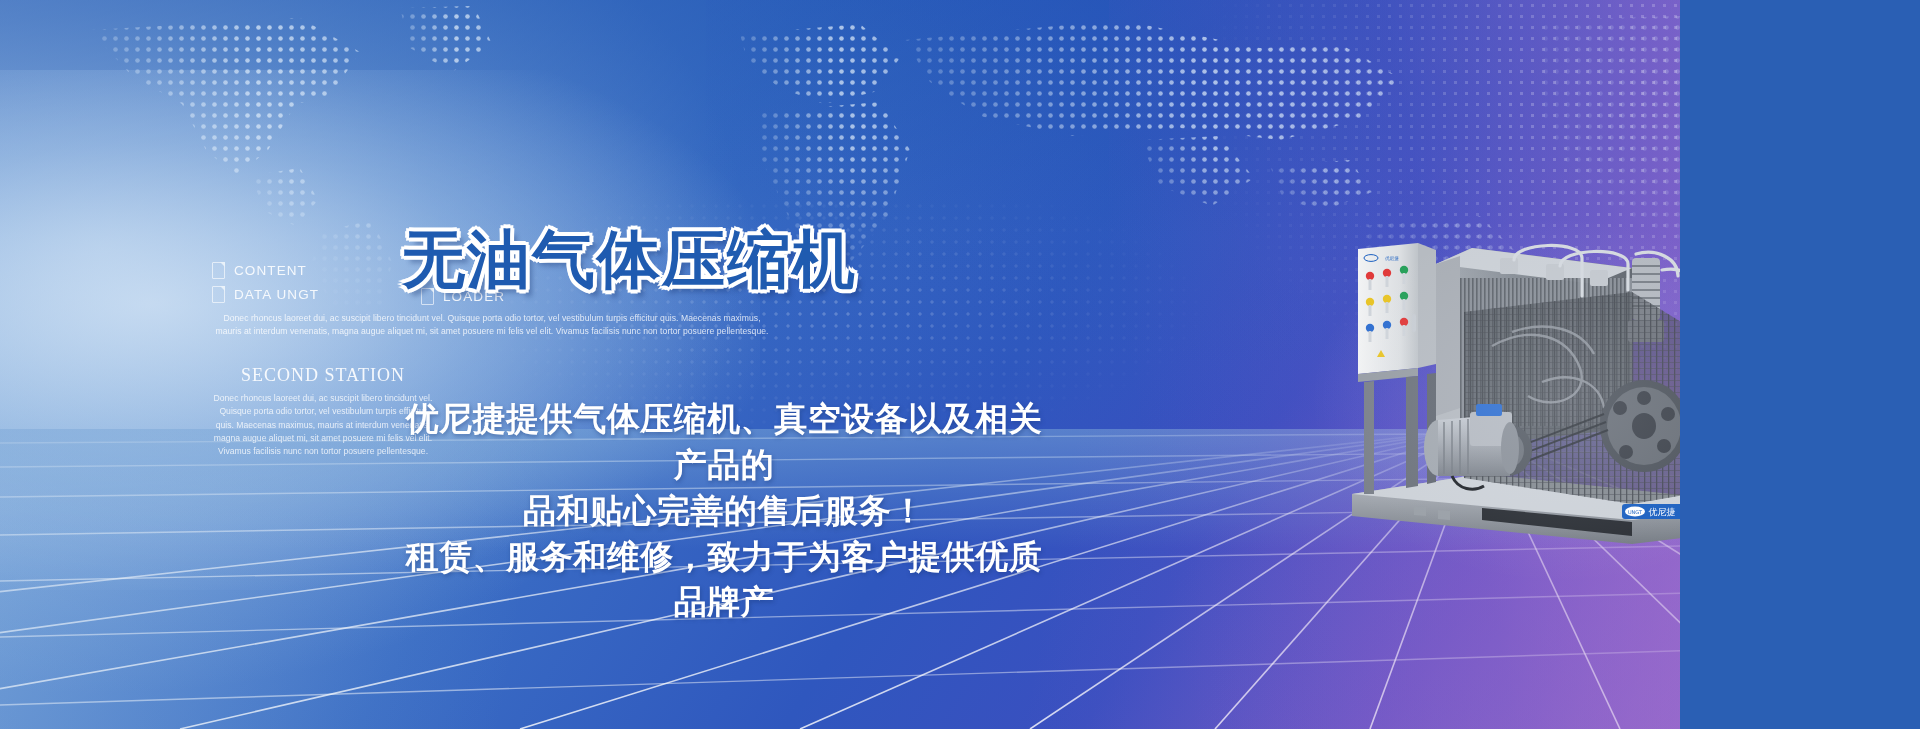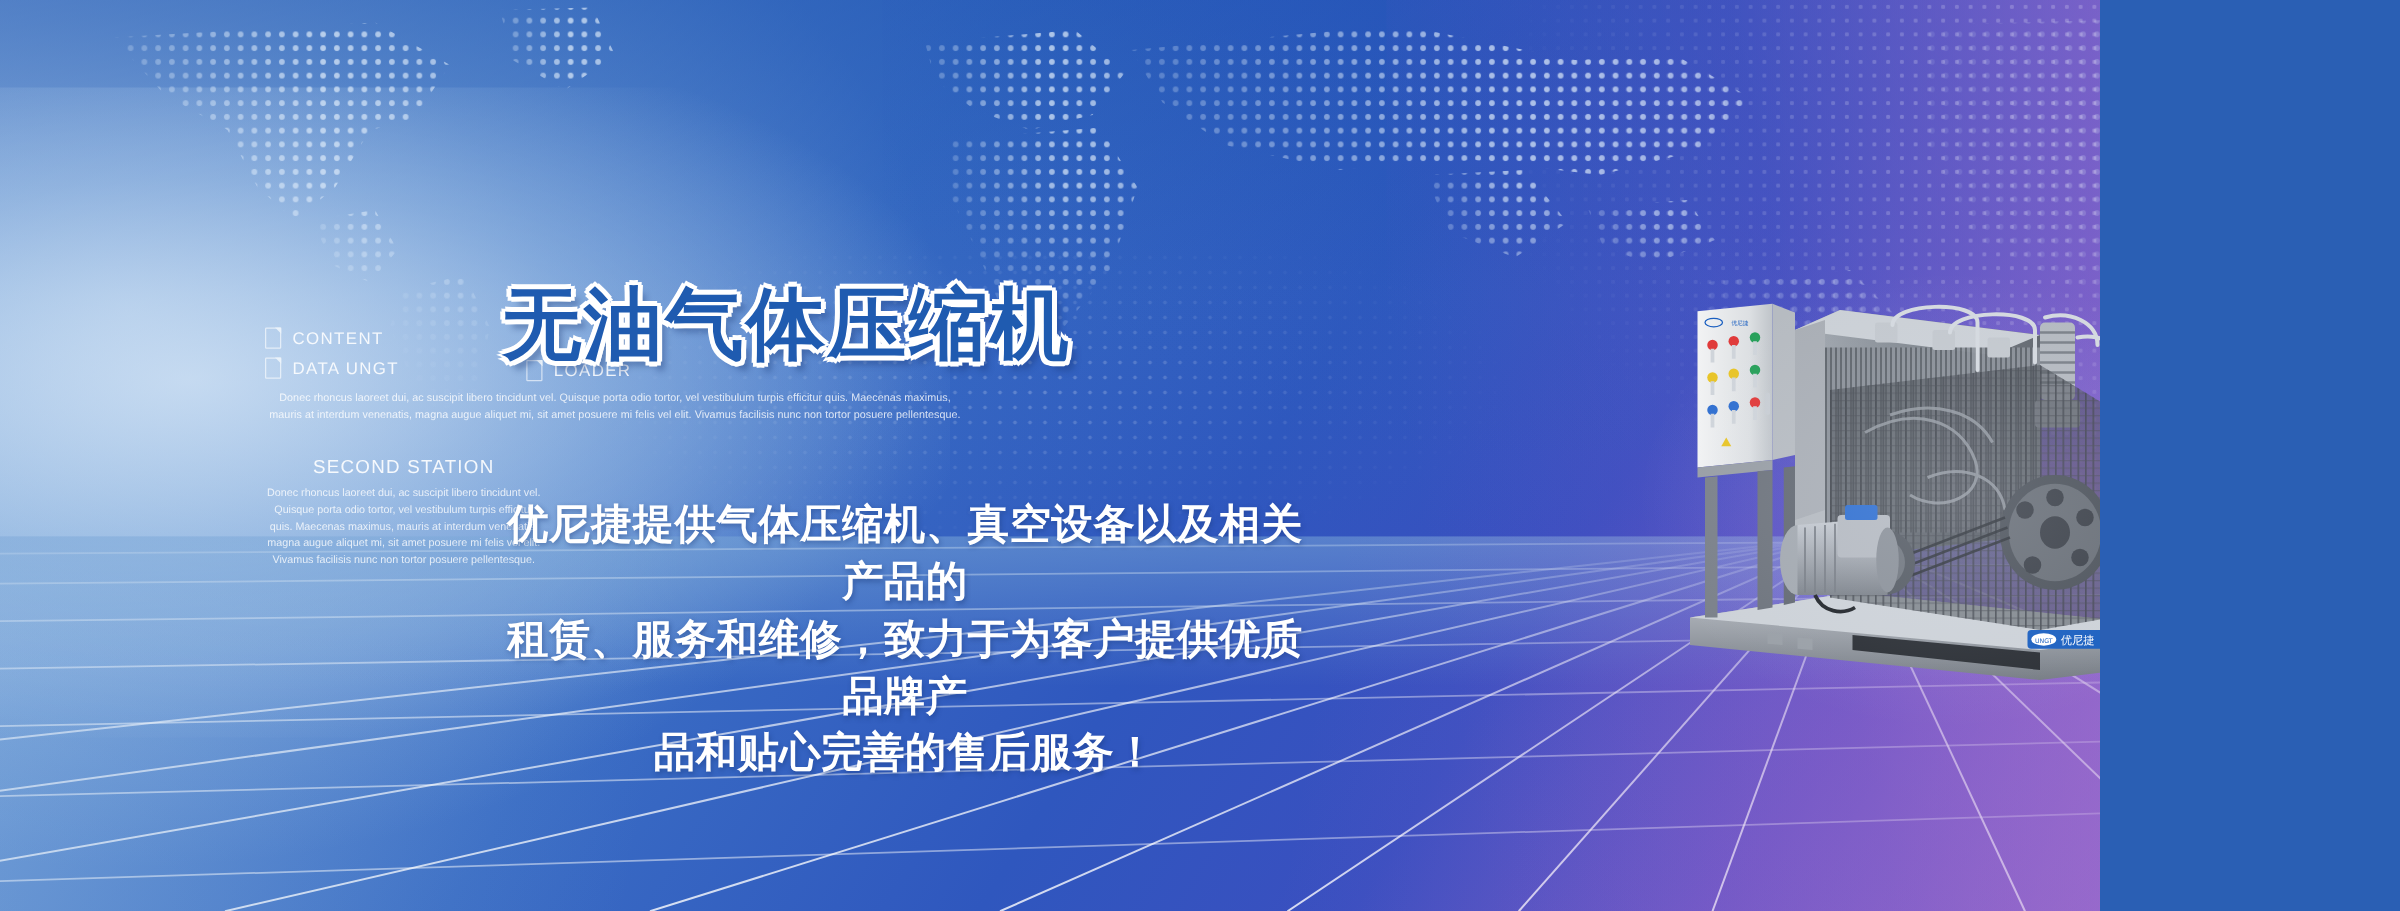--- a/index.html
+++ b/index.html
@@ -124,24 +124,25 @@
     width:560px;
     letter-spacing:0.05px;
   }
 
   .second-block {
     position:absolute;
     left:212px; top:365px;
     width:222px;
   }
   .second-title {
-    font-size:15px;
+    font-size:18px;
     letter-spacing:1.0px;
     color:rgba(255,255,255,0.90);
     margin-bottom:6px;
+    font-family:Liberation Serif, serif;
   }
   .second-body {
     font-size:8.6px;
     line-height:1.55;
     color:rgba(255,255,255,0.78);
   }
 
   
   .loader-row {
     position:absolute;
@@ -315,22 +316,22 @@
 
   <div class="second-block">
     <div class="second-title">SECOND STATION</div>
     <div class="second-body">Donec rhoncus laoreet dui, ac suscipit libero tincidunt vel. Quisque porta odio tortor, vel vestibulum turpis efficitur quis. Maecenas maximus, mauris at interdum venenatis, magna augue aliquet mi, sit amet posuere mi felis vel elit. Vivamus facilisis nunc non tortor posuere pellentesque.</div>
   </div>
 
   <div class="headline">无油气体压缩机</div>
 
   <div class="desc">
     <div>优尼捷提供气体压缩机、真空设备以及相关产品的</div>
+    <div>品和贴心完善的售后服务！</div>
     <div>租赁、服务和维修，致力于为客户提供优质品牌产</div>
-    <div>品和贴心完善的售后服务！</div>
   </div>
 
   <div class="machine">
     <svg viewBox="0 0 438 312">
       <defs>
         <linearGradient id="metalA" x1="0" y1="0" x2="1" y2="1">
           <stop offset="0%" stop-color="#dfe2e6"></stop>
           <stop offset="50%" stop-color="#b8bdc4"></stop>
           <stop offset="100%" stop-color="#8e949c"></stop>
         </linearGradient>

